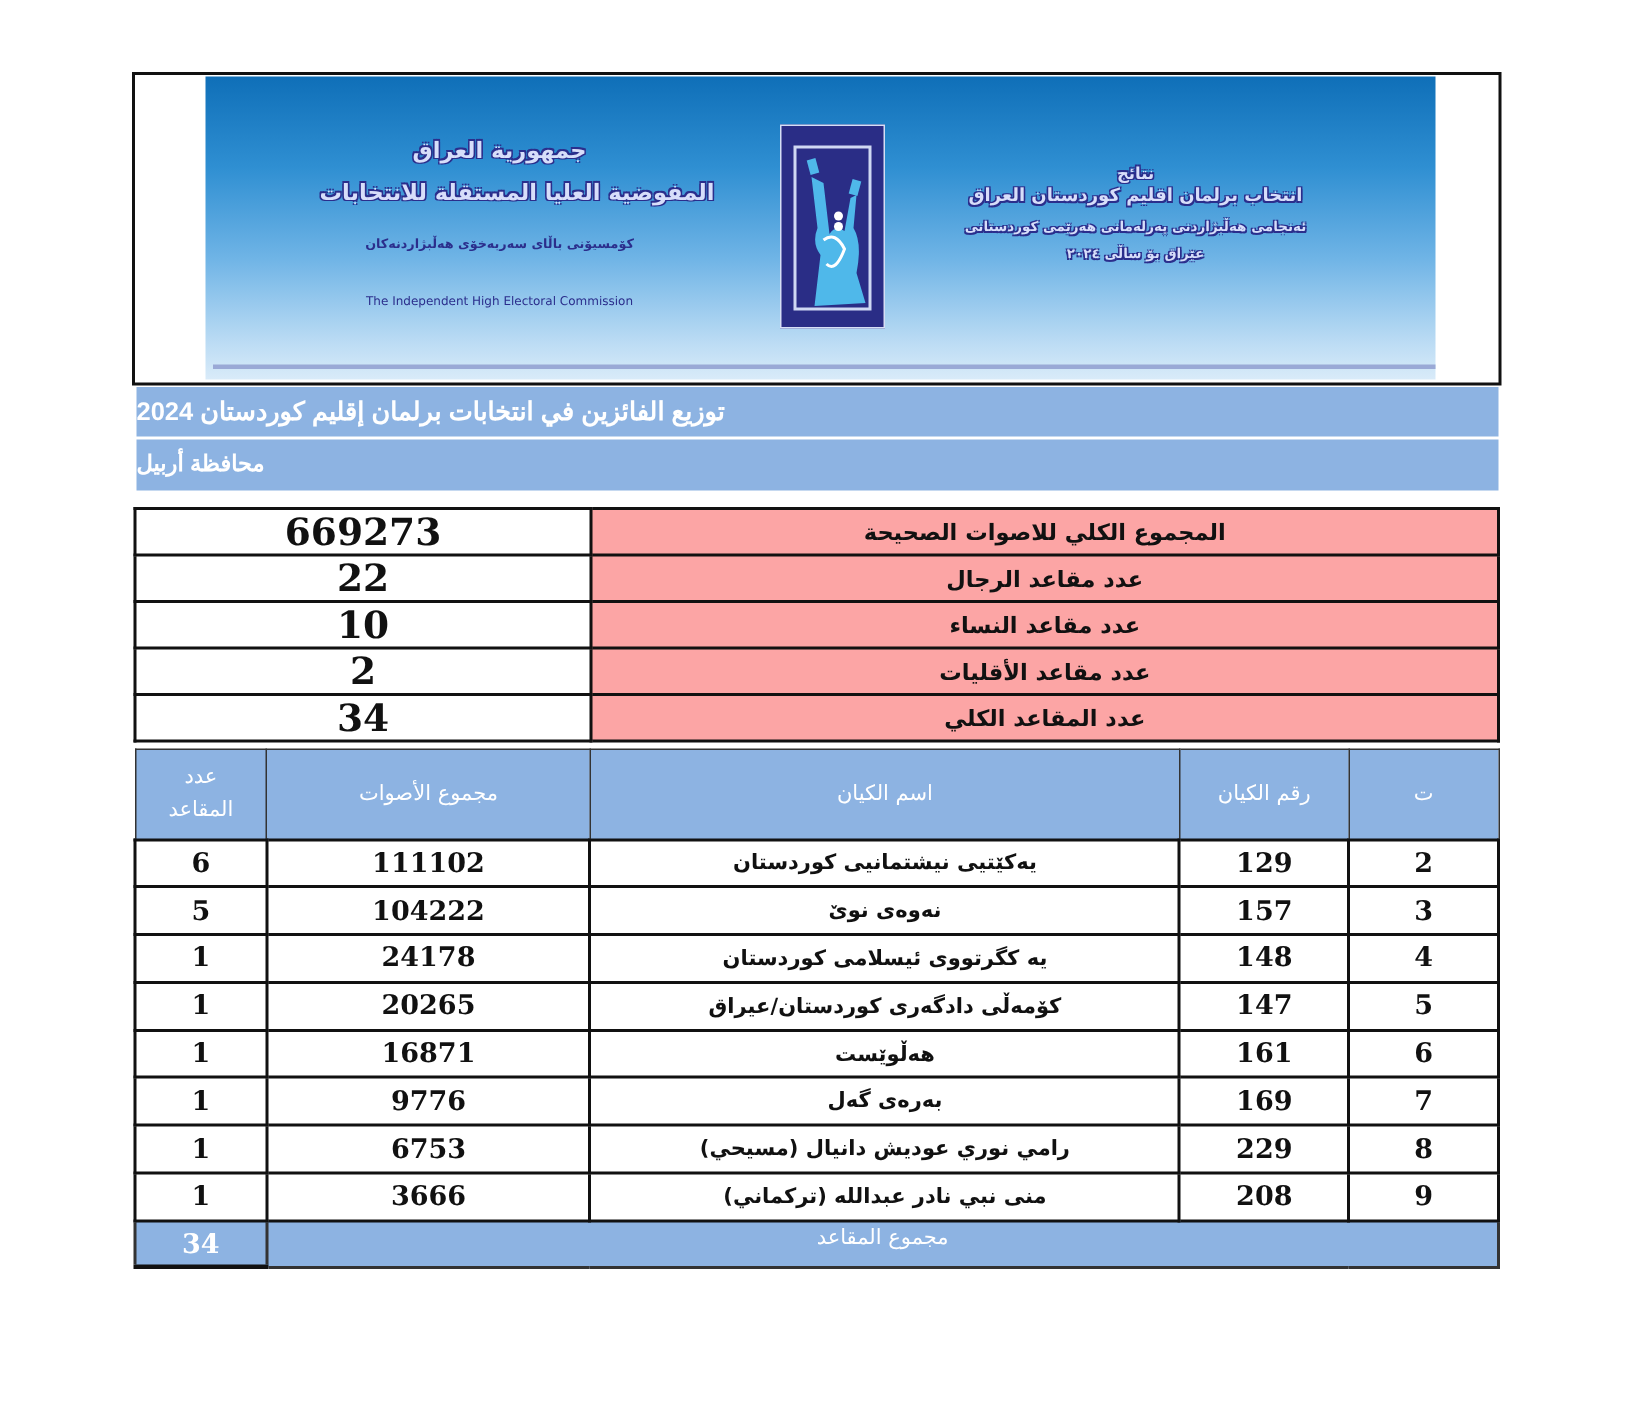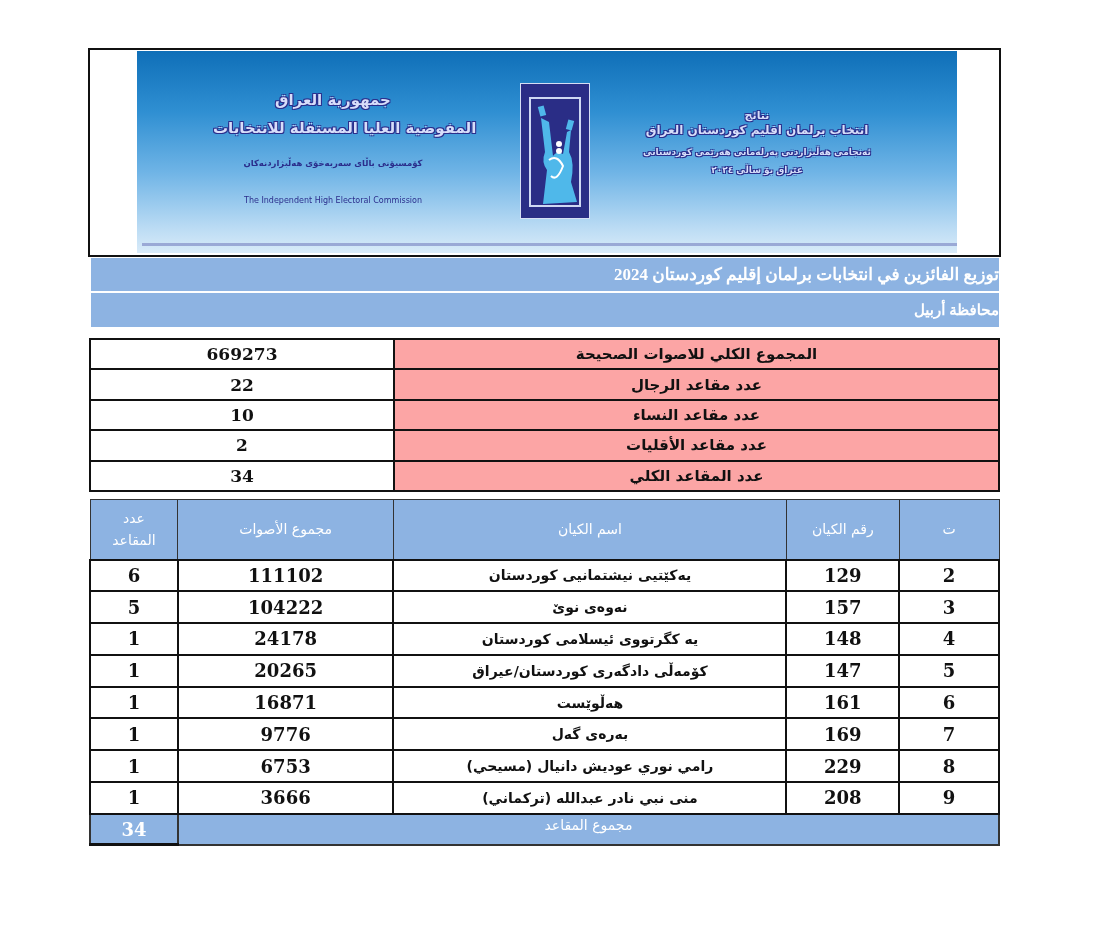--- a/index.html
+++ b/index.html
@@ -10,31 +10,31 @@
   #banner { left:88px; top:48px; width:913px; height:209px; border:2px solid #111; background:#fff; }
   #banner-img { left:47px; top:1px; width:820px; height:202px;
     background:linear-gradient(to bottom, #0f6fb8 0%, #2f8fd2 30%, #6fb4e6 60%, #bcdcf4 88%, #d9ebf9 100%); }
   #banner-line { left:5px; top:192px; width:815px; height:3px; background:#9aa9d6; }
   .ban-txt { color:#d7defa; font-family:"DejaVu Sans", sans-serif; font-weight:bold; text-align:center;
     text-shadow: 1px 1px 0 #2b2e8c, -1px -1px 0 #2b2e8c, 1px -1px 0 #2b2e8c, -1px 1px 0 #2b2e8c; white-space:nowrap; }
   #logo-box { left:383px; top:32px; width:70px; height:136px; background:#2a2d86; border:1px solid #d6def5; }
   #logo-inner { left:8px; top:13px; width:52px; height:110px; border:2px solid #cfd8f3; }
 
   
-  .titlebar { background:#8db3e2; color:#ffffff; font-family:Liberation Serif, serif; font-weight:bold; text-align:right; direction:rtl; }
+  .titlebar { background:#8db3e2; color:#ffffff; font-family:Liberation Sans, sans-serif; font-weight:bold; text-align:left; direction:rtl; }
   #title-bar { left:91px; top:258px; width:908px; height:33px; font-size:17px; line-height:33px; }
-  #subtitle-bar { left:91px; top:293px; width:908px; height:34px; font-size:15px; line-height:34px;padding-left:24px; }
+  #subtitle-bar { left:91px; top:293px; width:908px; height:34px; font-size:15px; line-height:34px; }
 
   
   table { border-collapse:collapse; position:absolute; }
   td { box-sizing:border-box; padding:0; text-align:center; vertical-align:middle; }
 
   #summary { left:89px; top:338px; width:911px; }
   #summary td { height:30.4px; border:2px solid #111; }
-  #summary td.val { width:304px; background:#fff; font-weight:bold; font-size:17px; font-family:"DejaVu Serif", serif; color:#111; }
+  #summary td.val { width:304px; background:#fff; font-weight:bold; font-size:25px; font-family:"DejaVu Serif", serif; color:#111; }
   #summary td.lbl { background:#fca5a5; font-family:"DejaVu Sans", sans-serif; font-weight:bold; font-size:15px; direction:rtl; color:#111; }
 
   #results { left:89px; top:499px; width:911px;border-radius:11px; }
   #results th, #results td { box-sizing:border-box; }
   #results thead td { background:#8db3e2; color:#ffffff; height:60px; border:1px solid #333;
     font-family:"DejaVu Sans", sans-serif; font-size:14px; direction:rtl; line-height:22px; }
   #results tbody td { height:31.8px; border:2px solid #111; background:#fff; color:#111; }
   #results tbody td.num { font-family:"DejaVu Serif", serif; font-weight:bold; font-size:18px; }
   #results tbody td.name { font-family:"DejaVu Sans", sans-serif; font-weight:bold; font-size:14px; direction:rtl; }
   #results tfoot td { background:#8db3e2; color:#ffffff; height:31px; border:2px solid #333; }

